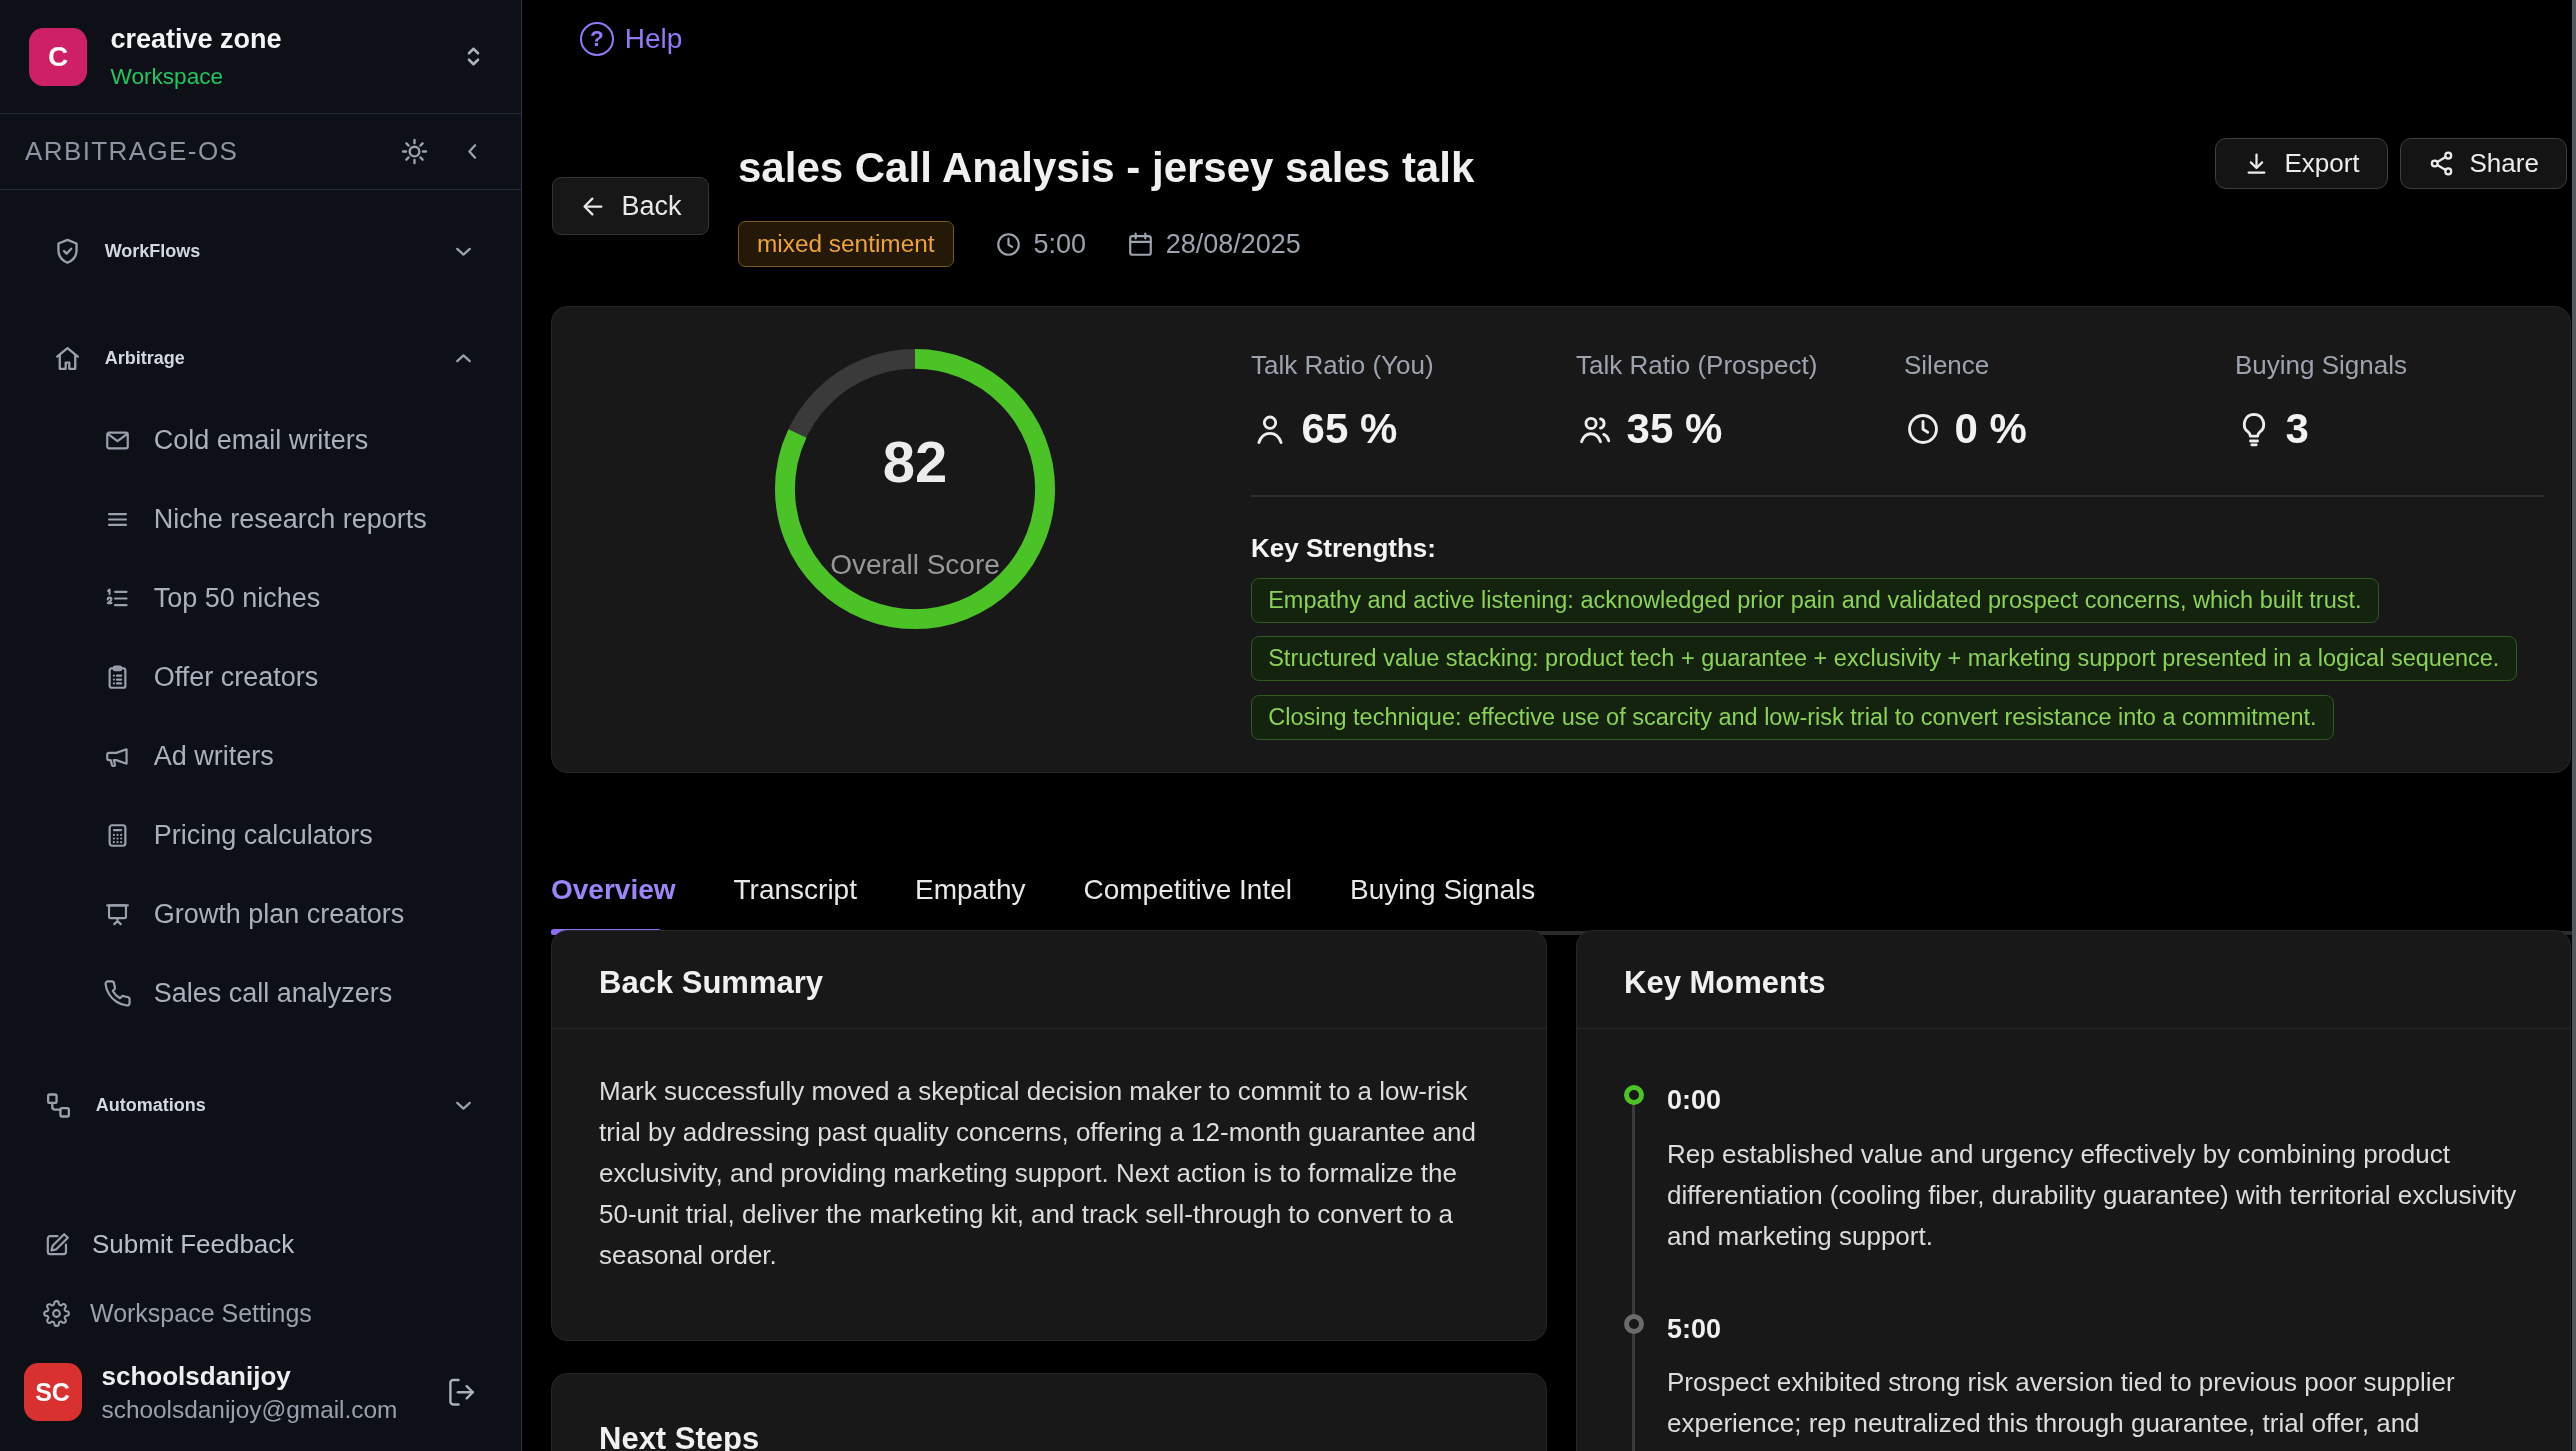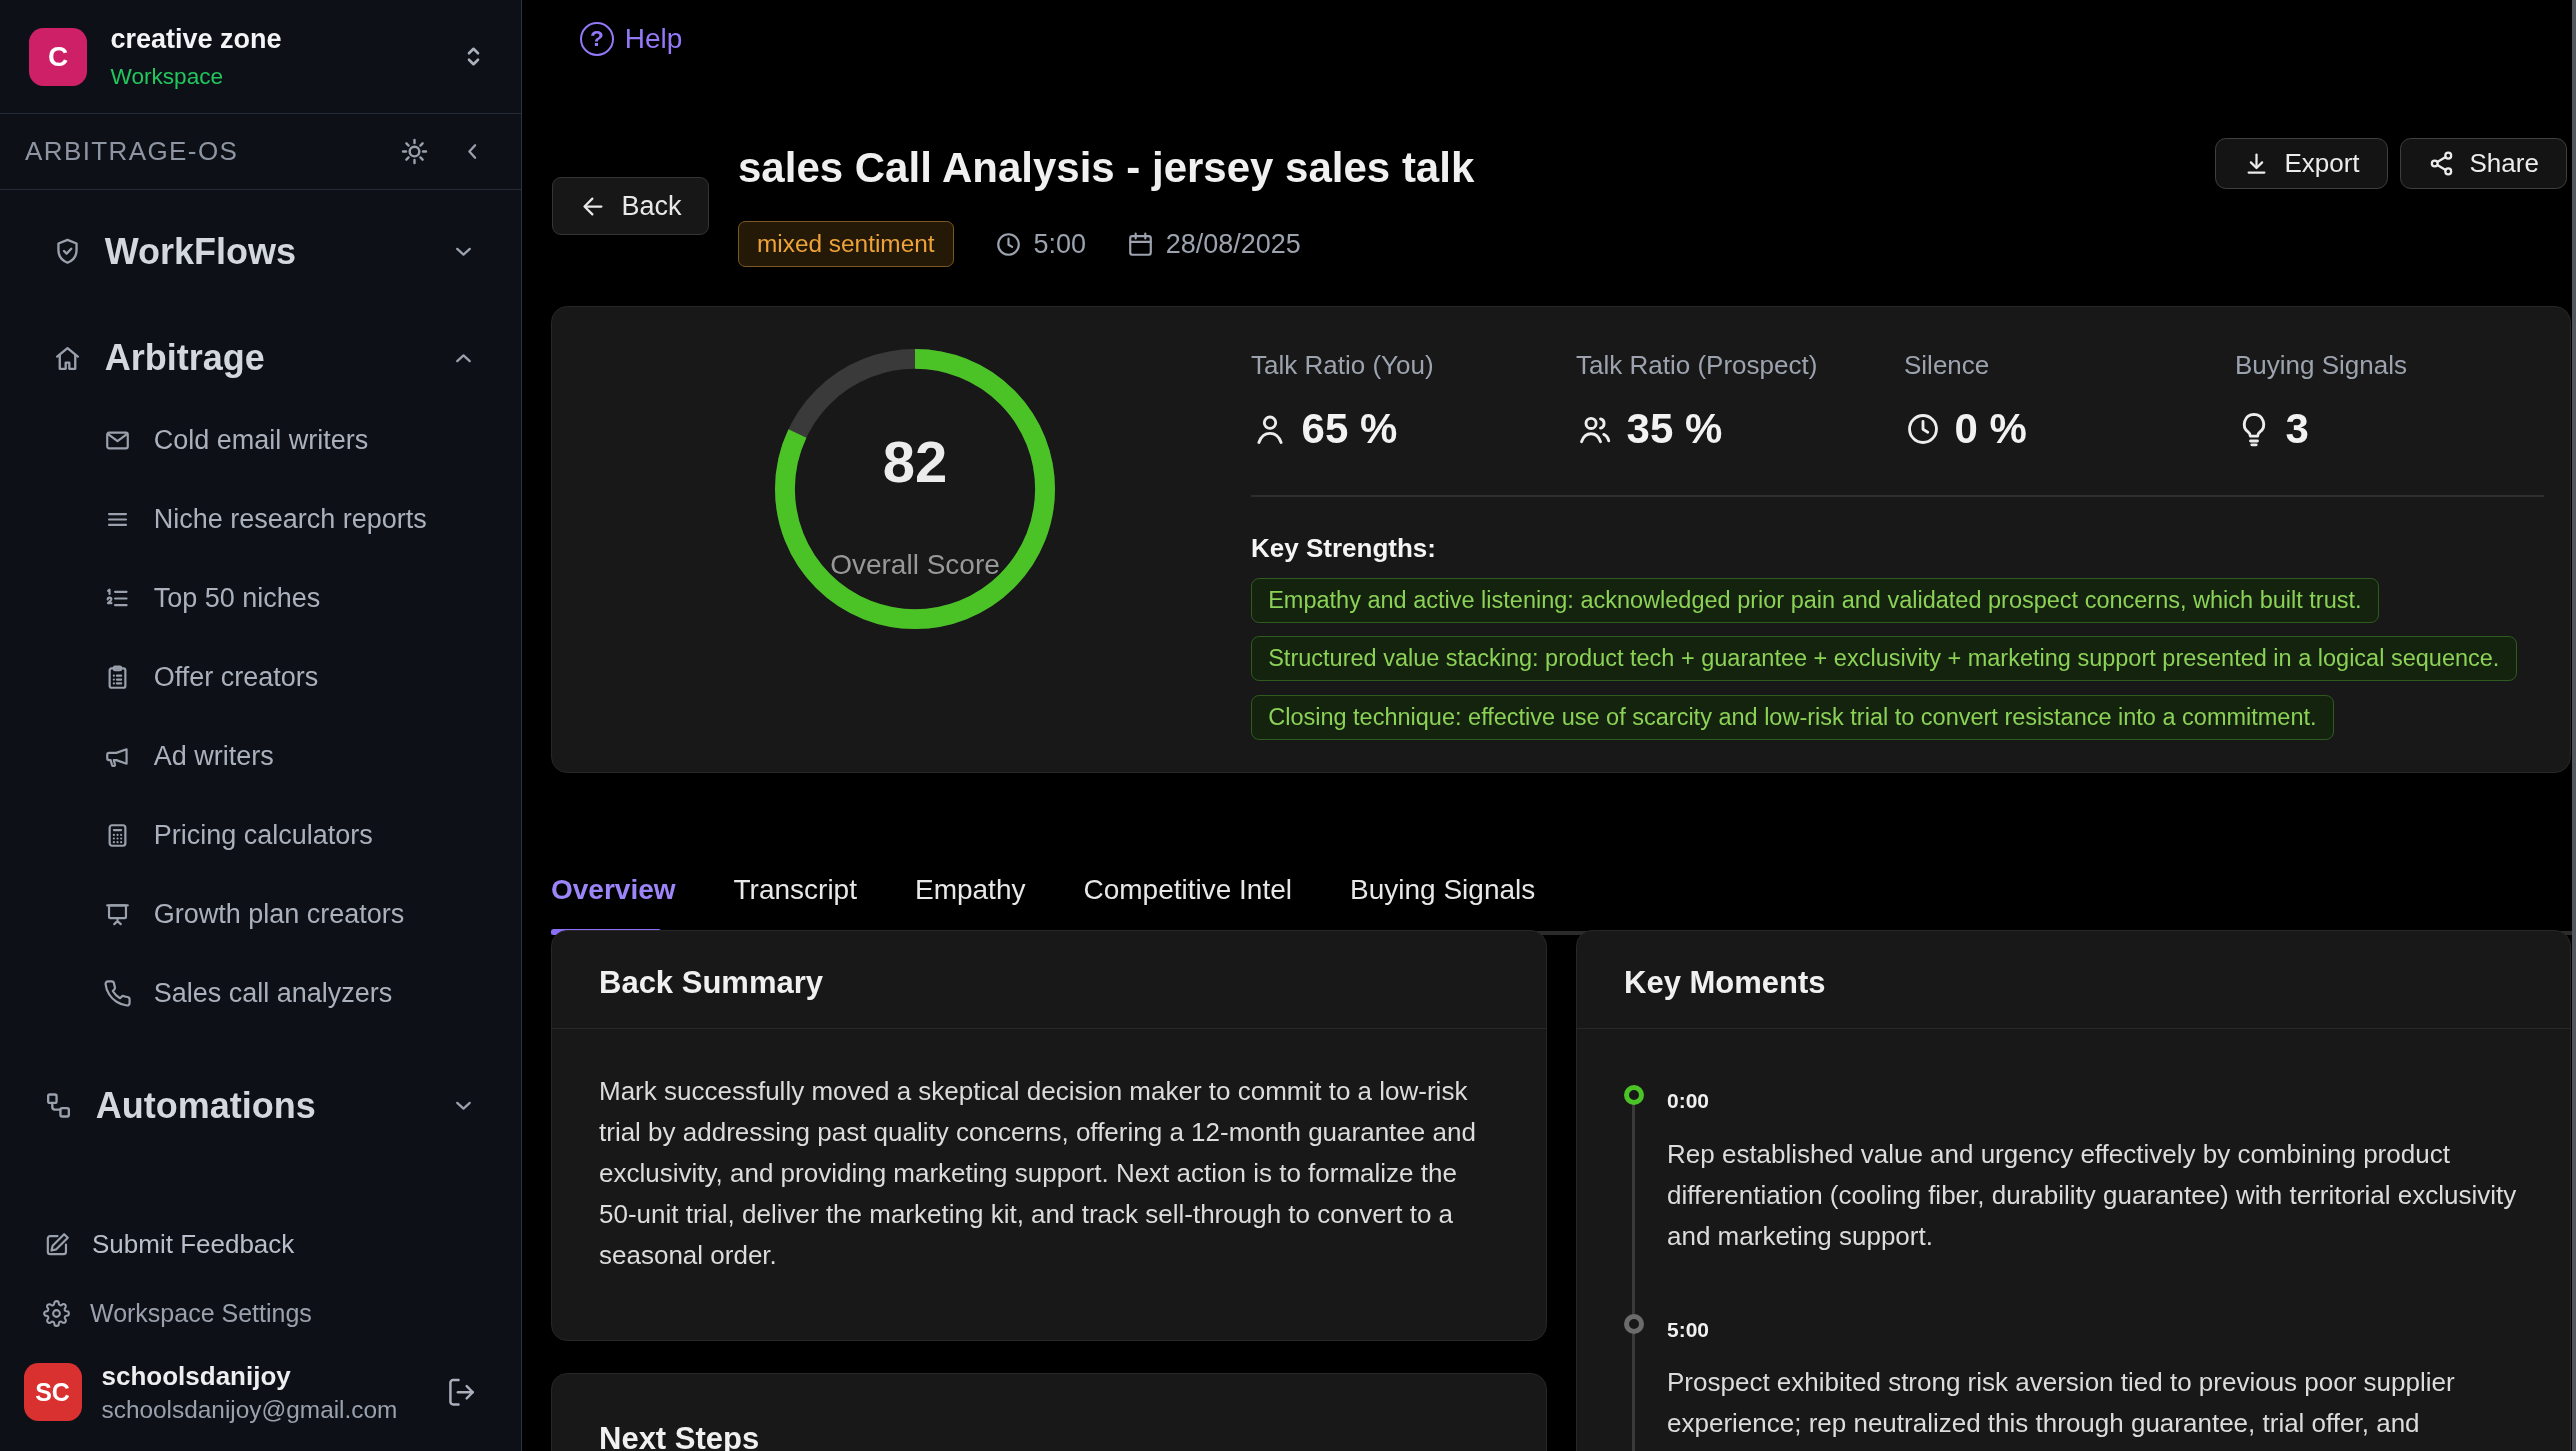--- a/index.html
+++ b/index.html
@@ -18,21 +18,21 @@
   .ws-meta { margin-left:23.5px; }
   .ws-name { color:#f3f4f6; font-size:27px; font-weight:bold; }
   .ws-type { color:#22c55e; font-size:22.6px; margin-top:9px; }
   .ws-caret { margin-left:auto; color:#aab0bc; }
   .section-row { height:76px; display:flex; align-items:center; padding:0 36px 0 25px;
     border-bottom:1.8px solid #242b38; }
   .section-label { color:#8e95a2; font-size:26px; letter-spacing:1.4px; font-weight:500; }
   .section-icons { margin-left:auto; display:flex; align-items:center; gap:31px; color:#9aa1ad; }
   .nav { padding-top:20px; }
   .nav-group { height:83px; display:flex; align-items:center; padding:0 45px 0 52px; color:#9aa1ad; cursor:pointer; }
-  .nav-group .lbl { color:#d3d7de; font-size:36px; font-weight:600; margin-left:21.7px; }
+  .nav-group .lbl { color:#d3d7de; font-size:18px; font-weight:600; margin-left:21.7px; }
   .nav-group .chev { margin-left:auto; color:#9aa1ad; }
   .nav-sub { }
   .nav-item { height:79px; display:flex; align-items:center; padding:0 36px 0 103px; color:#9aa1ad; cursor:pointer; }
   .nav-item .lbl { color:#abb1bc; font-size:27px; margin-left:21.7px; }
   .sb-footer { position:absolute; left:0; right:1.8px; bottom:0; padding-bottom:18px; background:#0d1117; }
   .foot-row { height:69px; display:flex; align-items:center; padding:0 36px 0 43px; color:#9aa1ad; cursor:pointer; }
   .foot-row .lbl { margin-left:20px; font-size:26px; color:#b9bfca; }
   .foot-row.dim .lbl { font-size:25px; color:#9aa1ad; }
   .user-row { display:flex; align-items:center; padding:12.6px 42px 9px 23.5px; }
   .user-avatar { width:58px; height:58px; border-radius:14.4px; background:#d93030; color:#fff;
@@ -92,21 +92,21 @@
   .summary-card { left:27px; top:930px; width:996px; height:411px; }
   .moments-card { left:1052px; top:930px; width:995px; height:632px; }
   .next-card { left:27px; top:1373px; width:996px; height:199px; }
 
   .timeline { position:relative; padding:9px 0 0 0; }
   .tl-line { position:absolute; left:8.1px; top:27px; bottom:-42px; width:2.7px; background:#3a3a3a; }
   .moment { position:relative; padding-left:43px; margin-bottom:52px; }
   .dot { position:absolute; left:0; top:5.4px; width:20px; height:20px; border-radius:50%;
     background:#181818; border:5.4px solid #4bc327; }
   .dot.gray { border-color:#6b6b6b; }
-  .moment-time { color:#f0f0f0; font-size:21px; font-weight:bold; }
+  .moment-time { color:#f0f0f0; font-size:27px; font-weight:bold; }
   .moment-text { margin-top:12.6px; color:#dcdcdc; font-size:26px; line-height:41px; max-width:866px; }
 
   .scrollbar { position:absolute; right:0; top:0; width:4.5px; height:1451px; background:#53575e; }
 </style>
 </head>
 <body>
 
 <div class="page">
 
   <aside class="sidebar">

